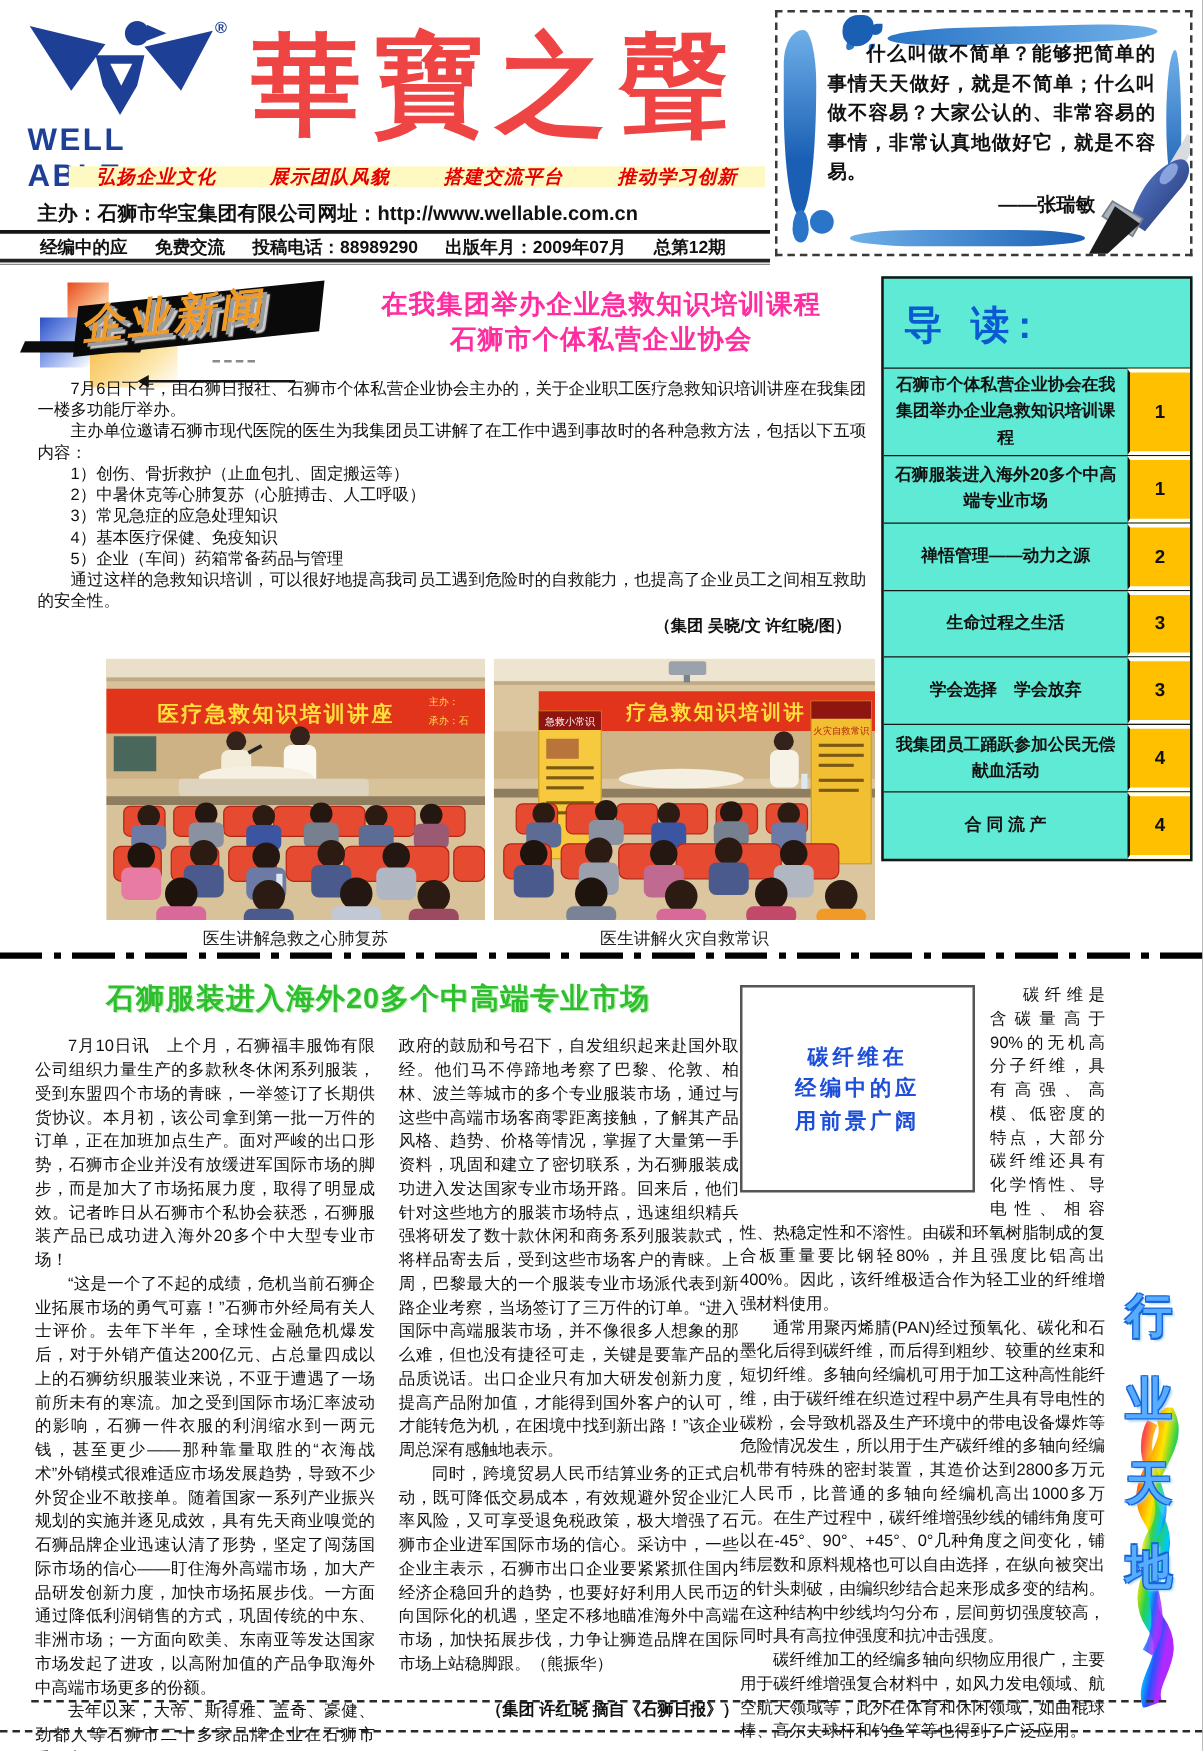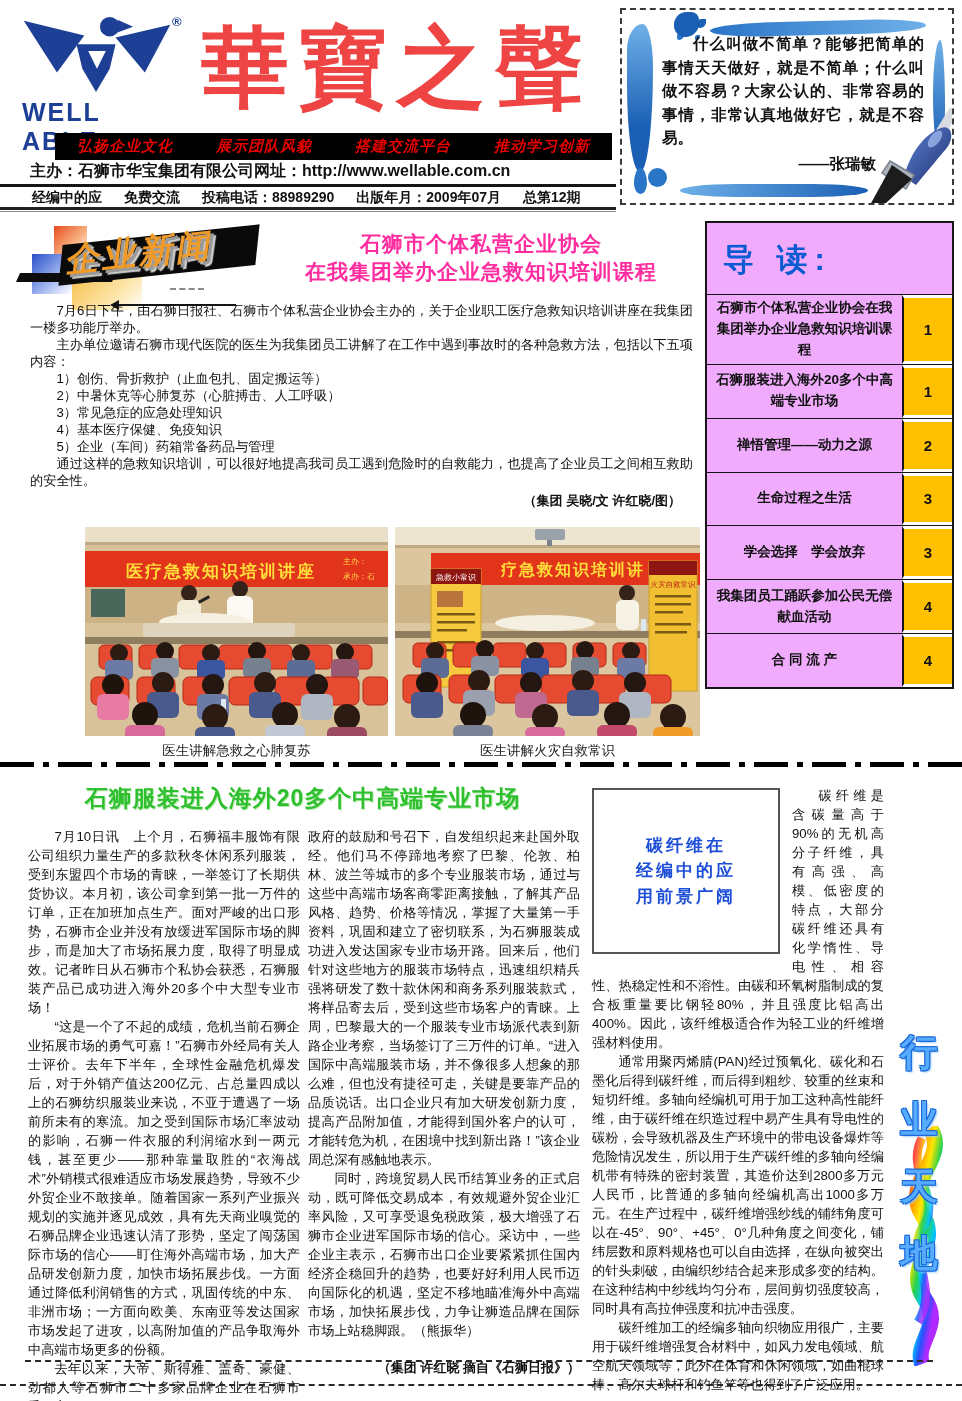--- a/index.html
+++ b/index.html
@@ -9,21 +9,21 @@
   .abs { position:absolute; }
 
   
   .logo-block { left:22px; top:12px; width:158px; }
   .logo-svg { display:block; width:150px; height:84px; }
   .reg-mark { position:absolute; left:150px; top:2px; font-size:13px; font-weight:bold; color:#1d3f96; }
   .brand-text { font-size:25px; font-weight:bold; color:#1d3f96; letter-spacing:2px; margin-top:2px; }
   .masthead-title { left:178px; top:4px; width:438px; height:126px; line-height:126px; text-align:center;
     font-family:"DejaVu Serif","Liberation Serif",serif; font-weight:900; font-size:88px; letter-spacing:10px;
     color:#ef4444; white-space:nowrap; }
-  .slogan-bar { left:55px; top:133px; width:557px; height:27px; background:#000000;
+  .slogan-bar { left:55px; top:133px; width:557px; height:17px; background:#fef9c3;
     display:flex; align-items:center; justify-content:space-between; padding:0 22px; }
   .slogan-bar .slogan { color:#e60000; font-weight:bold; font-style:italic; font-size:15px; letter-spacing:1px; }
   .publisher-line { left:30px; top:160px; width:585px; height:22px; display:flex; 
     font-size:16px; font-weight:bold; align-items:center; white-space:nowrap; }
   .rule-1 { left:0; top:184px; width:616px; height:3px; background:#151515; }
   .info-line { left:32px; top:189px; width:582px; height:17px; display:flex; gap:22px;
     font-size:14px; font-weight:bold; align-items:center; white-space:nowrap; }
   .rule-2 { left:0; top:207px; width:616px; height:5px; border-top:3px solid #222; border-bottom:1px solid #8a8a8a; }
 
   
@@ -67,41 +67,41 @@
   .news-byline { text-align:right; font-weight:bold; padding-right:12px; margin-top:3px; font-size:13px; }
 
   
   .photo-fig { top:527px; }
   .photo-fig.left { left:85px; width:303px; }
   .photo-fig.right { left:395px; width:305px; }
   .photo-svg { display:block; width:100%; height:209px; }
   .photo-caption { margin-top:6px; text-align:center; font-size:13.5px; color:#222; }
 
   
-  .guide-box { left:705px; top:221px; width:249px; height:468px; border:2px solid #161616; display:flex; flex-direction:column; background:#f0abfc; }
+  .guide-box { left:705px; top:221px; width:249px; height:468px; border:2px solid #161616; display:flex; flex-direction:column; background:#5eead4; }
   .guide-title { height:72px; border-bottom:1px solid #161616; color:#0a5ad4; font-size:31px; font-weight:900;
     letter-spacing:7px; padding:16px 0 0 16px; }
   .guide-list { flex:1; display:flex; flex-direction:column; }
   .guide-row { flex:1; display:flex; }
   .guide-row + .guide-row { border-top:1px solid #161616; }
   .guide-row-title { flex:1; display:flex; align-items:center; justify-content:center; text-align:center;
     font-weight:bold; font-size:13.5px; line-height:1.55; padding:3px 8px; }
   .guide-row-page { width:50px; background:#ffc000; border-left:2px solid #161616; border-top:3px solid #fff;
     border-bottom:3px solid #fff; display:flex; align-items:center; justify-content:center; font-weight:bold; font-size:15px; }
 
   
   .divider-dashdot { left:0; top:762px; width:962px; height:5px;
     background:repeating-linear-gradient(90deg,#000 0,#000 34px,transparent 34px,transparent 43px,#000 43px,#000 49px,transparent 49px,transparent 58px); }
 
   
   .fashion-headline { left:30px; top:783px; width:545px; text-align:center; font-size:23px; font-weight:900;
     color:#2ebf2e; letter-spacing:1px; text-shadow:1px 1px 0 #b9ecb0; }
   .fashion-col { top:827px; width:272px; font-size:13.2px; line-height:19px; text-align:justify; }
   .fashion-col.c1 { left:28px; }
-  .fashion-col.c2 { left:308px; }
+  .fashion-col.c2 { left:319px; }
   .fashion-col p { text-indent:2em; }
   .fashion-col p.no-indent { text-indent:0; }
   .fashion-byline { text-align:right; font-weight:bold; margin-top:18px; font-size:13px; }
 
   
   .fiber-article { left:592px; top:786px; width:292px; font-size:13.2px; line-height:19px; text-align:justify; }
   .fiber-box { float:left; width:188px; height:166px; border:2px solid #555; margin:2px 12px 6px 0;
     display:flex; flex-direction:column; align-items:center; justify-content:center; }
   .fiber-box-line { font-size:17px; font-weight:bold; color:#1d4ed8; letter-spacing:3px; line-height:1.5; white-space:nowrap; }
   .fiber-article p { text-indent:2em; }
@@ -190,22 +190,22 @@
     <div class="abs nb-sq2"></div>
     <div class="abs nb-sq3"></div>
     <div class="abs nb-bar"></div>
     <div class="abs nb-strip"></div>
     <div class="abs nb-text">企业新闻</div>
     <div class="abs nb-dashes"></div>
     <div class="abs nb-arrow"></div>
   </div>
 
   <div class="abs news-headline">
+    <div>在我集团举办企业急救知识培训课程</div>
     <div>石狮市个体私营企业协会</div>
-    <div>在我集团举办企业急救知识培训课程</div>
   </div>
 
   <div class="abs news-body">
     <p>7月6日下午，由石狮日报社、石狮市个体私营企业协会主办的，关于企业职工医疗急救知识培训讲座在我集团一楼多功能厅举办。</p>
     <p>主办单位邀请石狮市现代医院的医生为我集团员工讲解了在工作中遇到事故时的各种急救方法，包括以下五项内容：</p>
     <div class="nlist">
         <div>1）创伤、骨折救护（止血包扎、固定搬运等）</div>
         <div>2）中暑休克等心肺复苏（心脏搏击、人工呼吸）</div>
         <div>3）常见急症的应急处理知识</div>
         <div>4）基本医疗保健、免疫知识</div>

